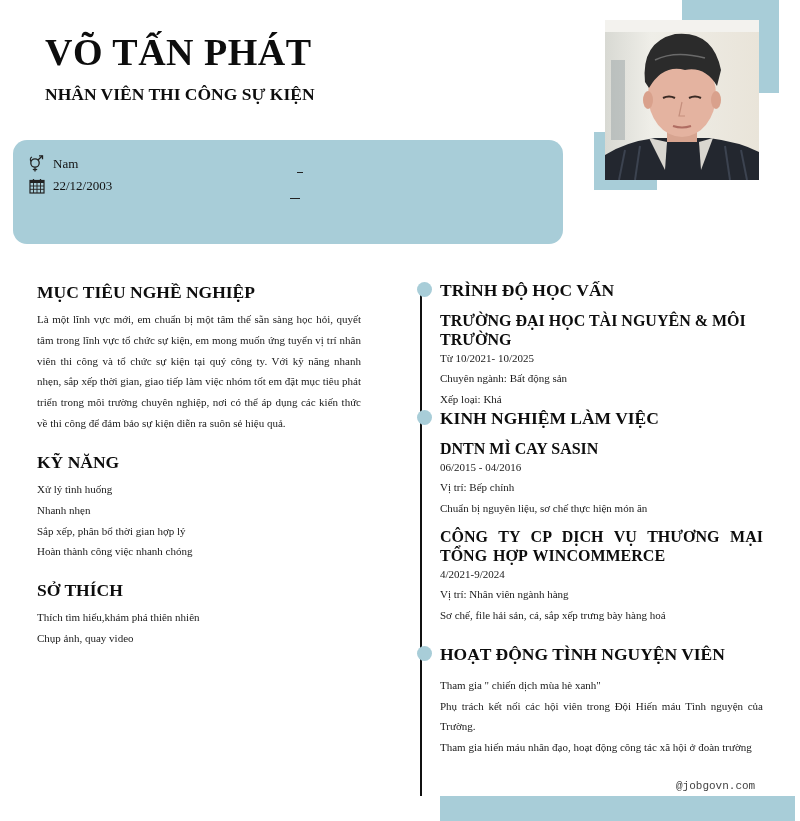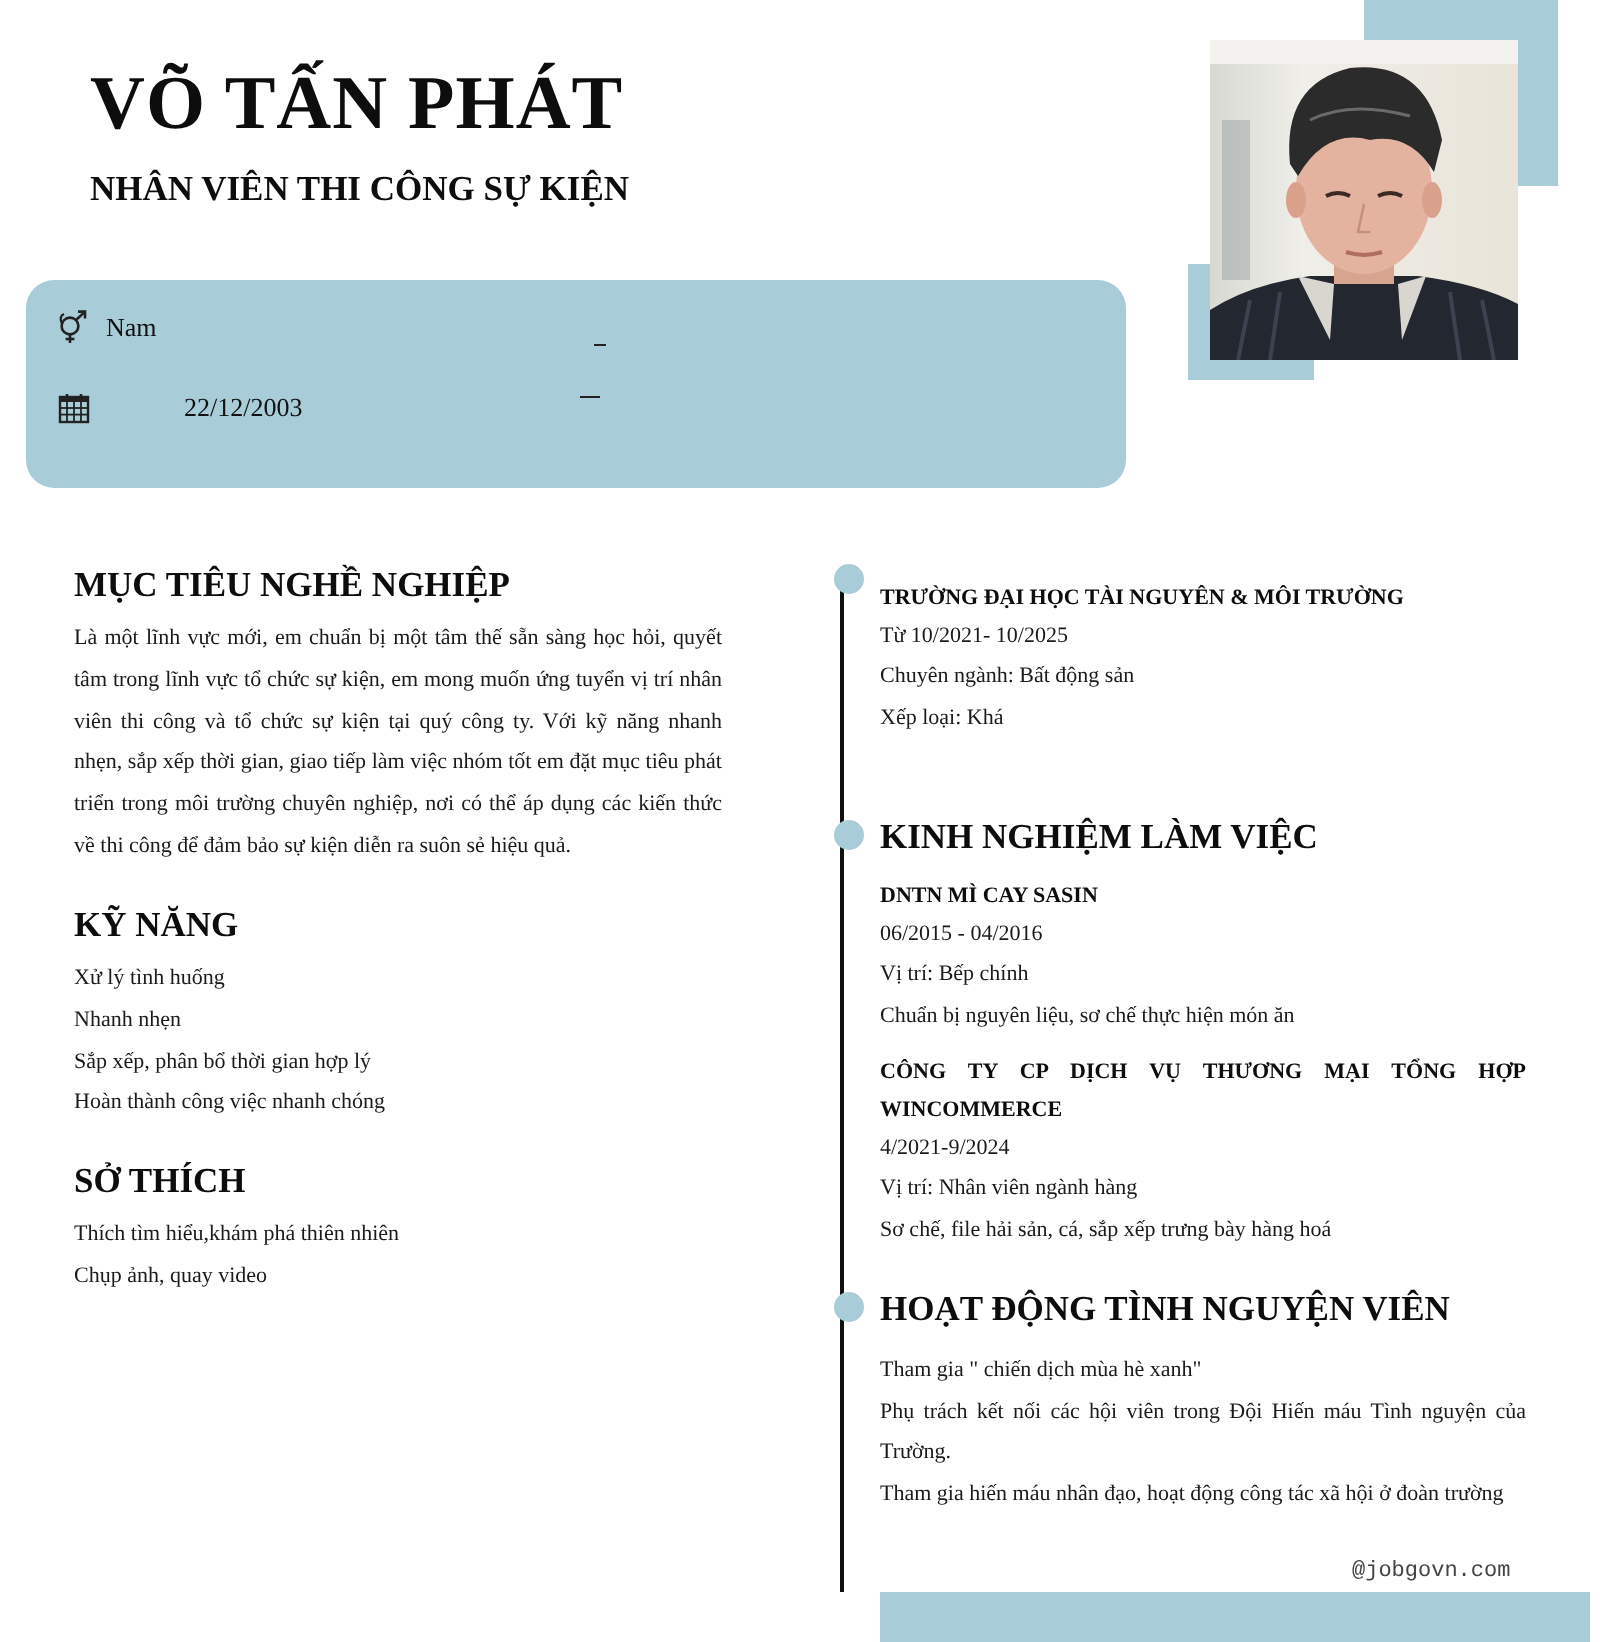--- a/index.html
+++ b/index.html
@@ -22,21 +22,21 @@
 
   .left-col { position: absolute; left: 37px; width: 324px; }
   .sec-title { font-size: 17.5px; font-weight: bold; color: #0d0d0d; }
   .para { font-size: 11px; line-height: 20.8px; text-align: justify; color: #1a1a1a; }
   .list-item { font-size: 11px; line-height: 20.8px; color: #1a1a1a; }
 
   .timeline { position: absolute; left: 420px; top: 290px; width: 1.5px; height: 506px; background: #111; }
   .dot { position: absolute; width: 15px; height: 15px; border-radius: 50%; background: #a8cdd8; }
 
   .right-col { position: absolute; left: 440px; width: 323px; }
-  .org { font-size: 11px; font-weight: bold; color: #0d0d0d; line-height: 19px; }
+  .org { font-size: 16px; font-weight: bold; color: #0d0d0d; line-height: 19px; }
   .org.justify { text-align: justify; text-align-last: left; word-spacing: 2px; }
   .dates { font-size: 11px; color: #1a1a1a; line-height: 19px; }
   .detail { font-size: 11px; color: #1a1a1a; line-height: 20.5px; }
   .detail.justify { text-align: justify; }
 
   .watermark { position: absolute; left: 676px; top: 780px; font-family: "Liberation Mono", "DejaVu Sans Mono", monospace; font-size: 11px; color: #444; }
   .bottom-bar { position: absolute; left: 440px; top: 796px; width: 355px; height: 25px; background: #a8cdd8; }
 </style>
 </head>
 <body>
@@ -91,21 +91,21 @@
         <circle cx="7" cy="8" r="4.2" fill="none" stroke="#222" stroke-width="1.3"></circle>
         <line x1="7" y1="12.2" x2="7" y2="16.5" stroke="#222" stroke-width="1.3"></line>
         <line x1="4.8" y1="14.5" x2="9.2" y2="14.5" stroke="#222" stroke-width="1.3"></line>
         <line x1="10" y1="5" x2="14.5" y2="0.8" stroke="#222" stroke-width="1.3"></line>
         <polyline points="11,0.8 14.5,0.8 14.5,4.3" fill="none" stroke="#222" stroke-width="1.3"></polyline>
         <path d="M2.8 6.5 Q1.5 3 4 2" fill="none" stroke="#222" stroke-width="1.1"></path>
       </svg>
     </span>
     <span>Nam</span>
   </div>
-  <div class="info-row" style="top:55px;gap:39px;">
+  <div class="info-row" style="top:37px;">
     <span class="ic">
       <svg width="16" height="16" viewBox="0 0 16 16">
         <rect x="1" y="2.5" width="14" height="12.5" fill="none" stroke="#222" stroke-width="1.2"></rect>
         <rect x="1" y="2.5" width="14" height="2.5" fill="#222"></rect>
         <line x1="4.5" y1="1" x2="4.5" y2="3.5" stroke="#222" stroke-width="1.3"></line>
         <line x1="11.5" y1="1" x2="11.5" y2="3.5" stroke="#222" stroke-width="1.3"></line>
         <line x1="1" y1="8" x2="15" y2="8" stroke="#222" stroke-width="0.9"></line>
         <line x1="1" y1="11.3" x2="15" y2="11.3" stroke="#222" stroke-width="0.9"></line>
         <line x1="4.5" y1="5" x2="4.5" y2="15" stroke="#222" stroke-width="0.9"></line>
         <line x1="8" y1="5" x2="8" y2="15" stroke="#222" stroke-width="0.9"></line>
@@ -140,20 +140,21 @@
     <div class="list-item">Chụp ảnh, quay video</div>
   </div>
 </div>
 
 <div class="timeline"></div>
 <div class="dot" style="left:417px; top:282px;"></div>
 <div class="dot" style="left:417px; top:410px;"></div>
 <div class="dot" style="left:417px; top:646px;"></div>
 
 <div class="right-col" style="top:280px;">
+  <div class="sec-title">TRÌNH ĐỘ HỌC VẤN</div>
   <div style="margin-top:10px;">
     <div class="org">TRƯỜNG ĐẠI HỌC TÀI NGUYÊN &amp; MÔI TRƯỜNG</div>
     <div class="dates">Từ 10/2021- 10/2025</div>
     <div class="detail">Chuyên ngành: Bất động sản</div>
     <div class="detail">Xếp loại: Khá</div>
   </div>
 </div>
 
 <div class="right-col" style="top:408px;">
   <div class="sec-title">KINH NGHIỆM LÀM VIỆC</div>

